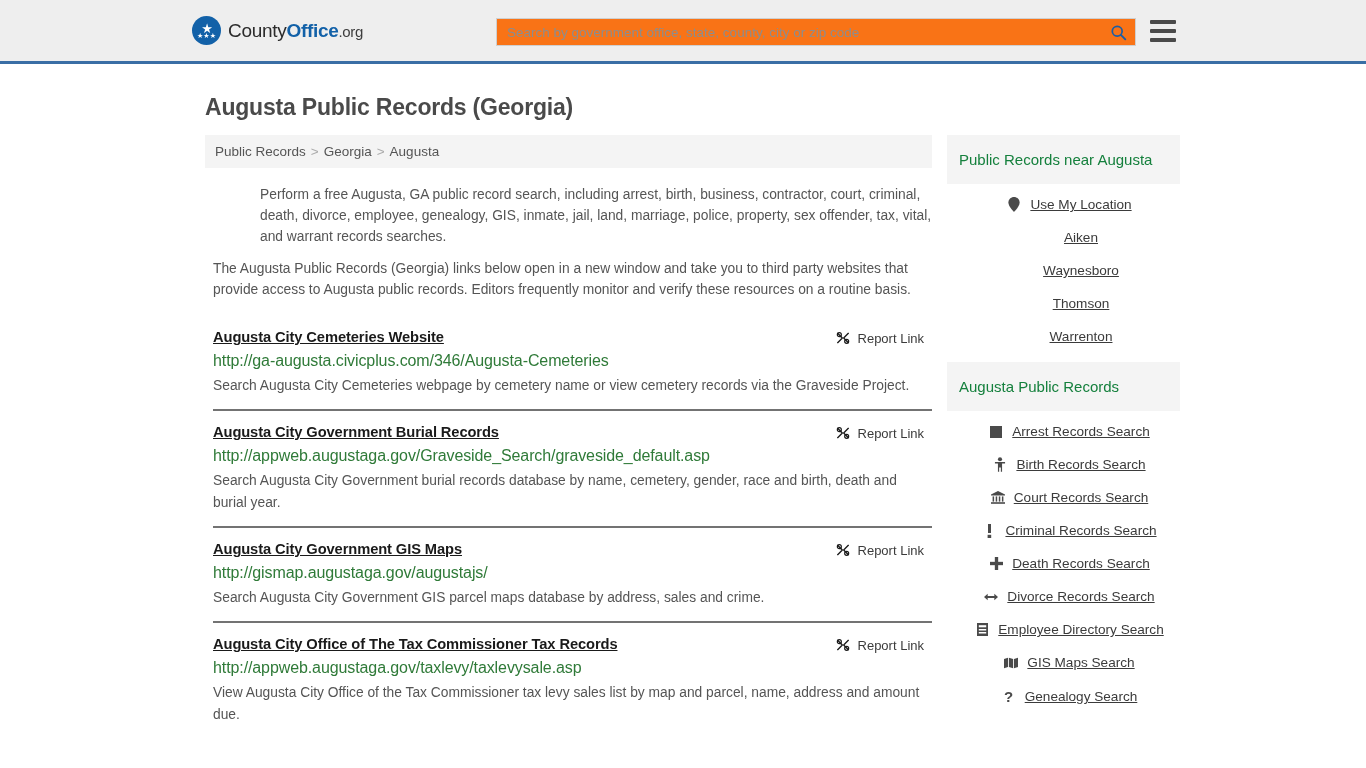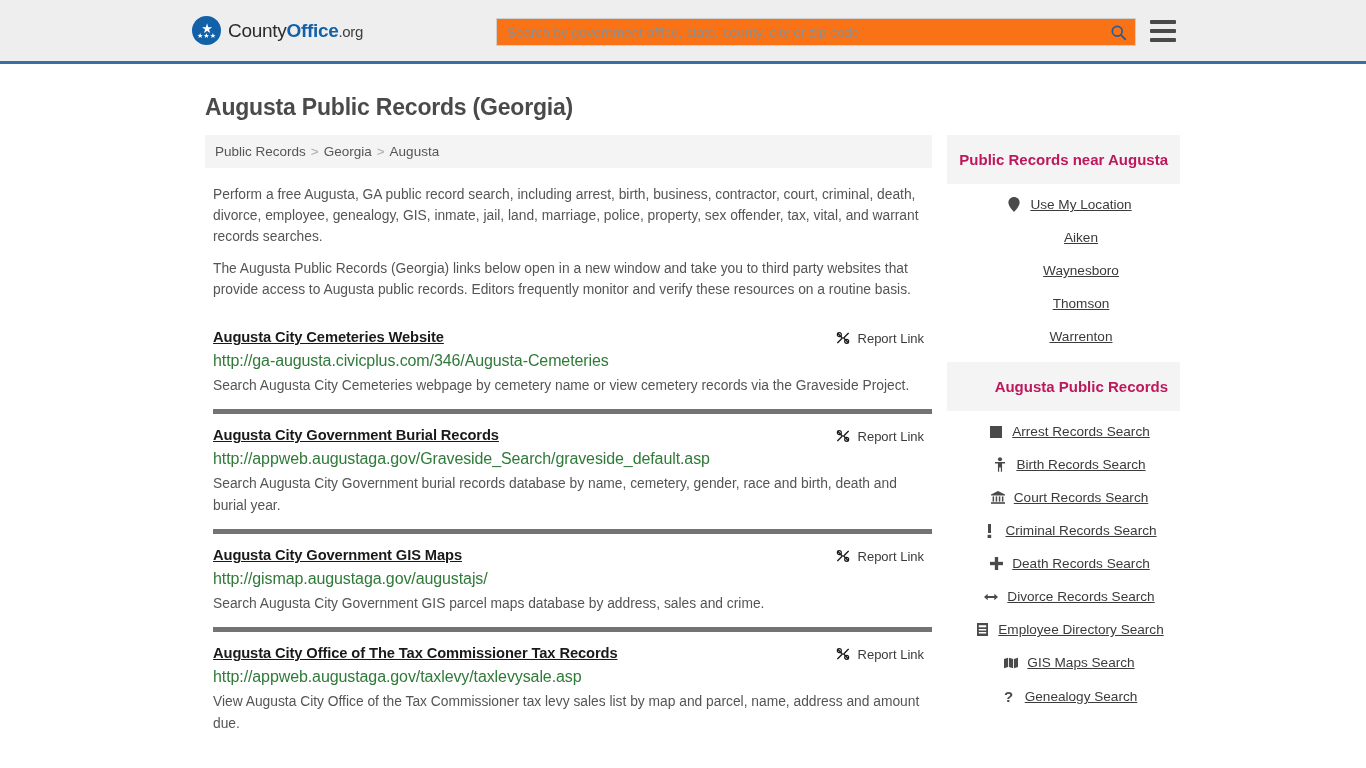--- a/index.html
+++ b/index.html
@@ -138,31 +138,31 @@
   .breadcrumb .sep { color: #aaa; margin: 0 5px; }
 
   
   .intro p {
     margin: 0;
     padding: 11px 0 0 8px;
     font-size: 13.8px;
     line-height: 21px;
     color: #555;
   }
-  .intro p:first-child { padding-top: 16px; }
+  .intro p:first-child { padding-top: 16px; margin-left: 47px; }
   .intro a {
     color: #444;
     text-decoration: underline;
     font-weight: bold;
   }
 
   
   .results { margin-top: 16px; padding-left: 8px; }
   .result {
-    border-top: 5px solid #737373;
+    border-top: 2px solid #737373;
     padding: 13px 0 12px 0;
   }
   .result:first-child { border-top: none; }
   .result-head {
     display: flex;
     align-items: flex-start;
     justify-content: space-between;
   }
   .result-title {
     font-size: 14.7px;
@@ -197,24 +197,23 @@
     line-height: 22px;
     color: #555;
   }
 
   
   .side-box { margin-bottom: 9px; }
   .side-head {
     background: #f4f4f4;
     padding: 13px 12px;
     font-size: 15px;
-    font-weight: bold;
-    color: #be185d;
+    font-weight: normal;
+    color: #15803d;
     line-height: 23px;
-    text-align: right;
   }
   .side-list { padding: 4px 0 0 12px; }
   .side-item {
     display: flex;
     align-items: center;
     gap: 9px;
     padding: 9px 0 9px 0;
     font-size: 13.6px;
     justify-content: center;
   }

